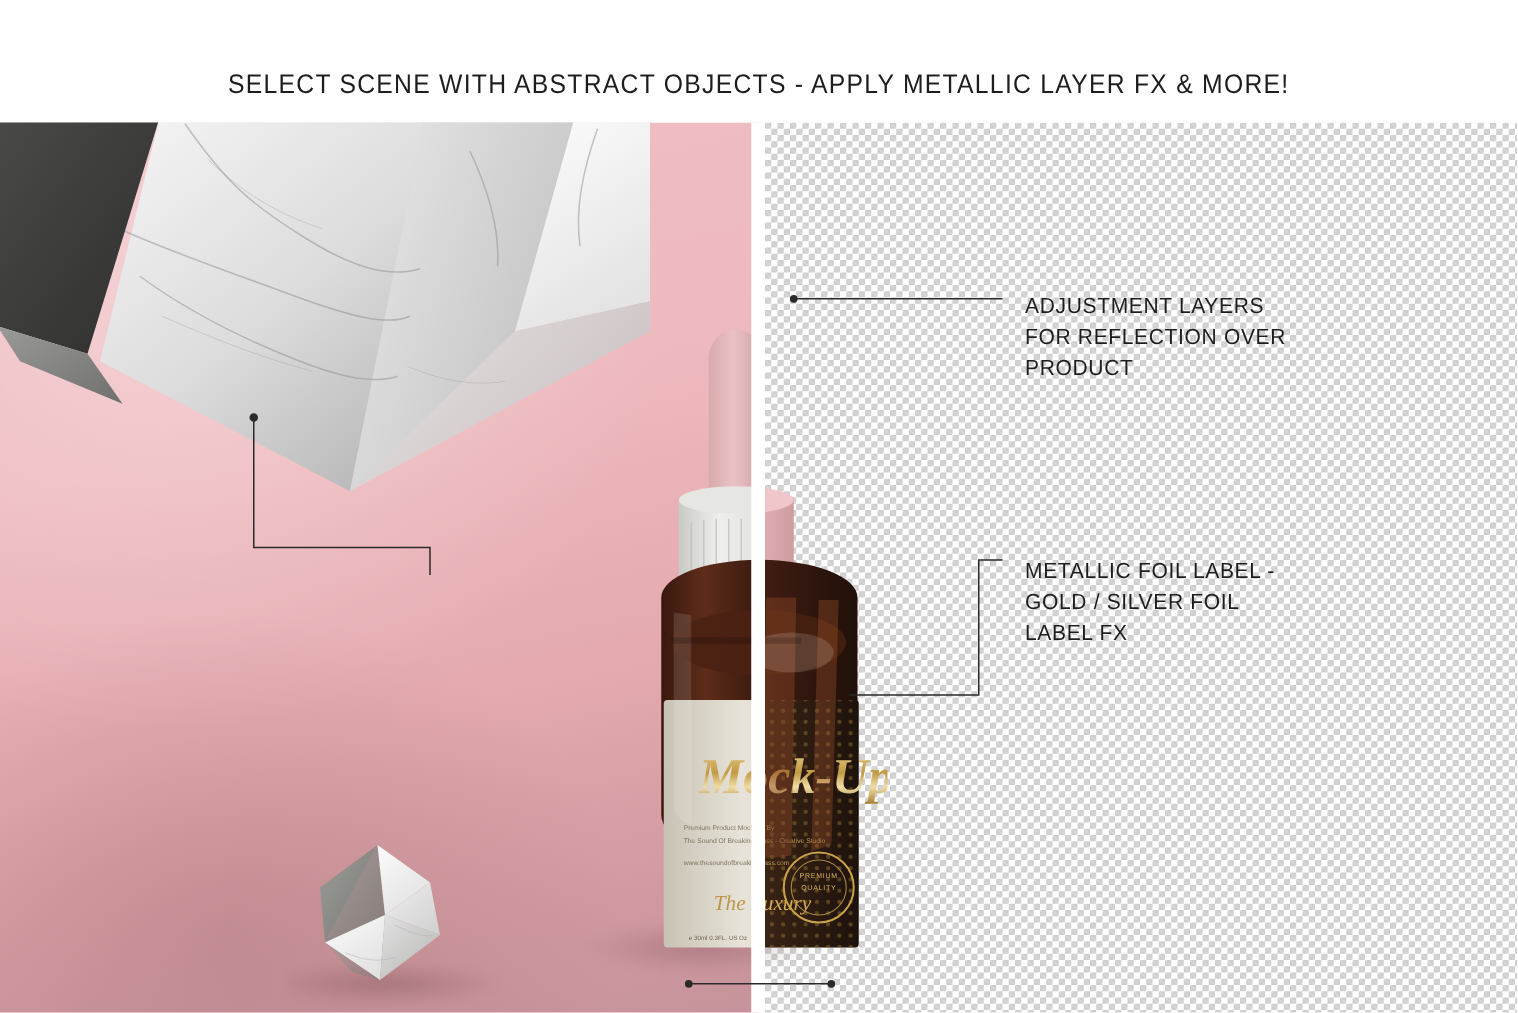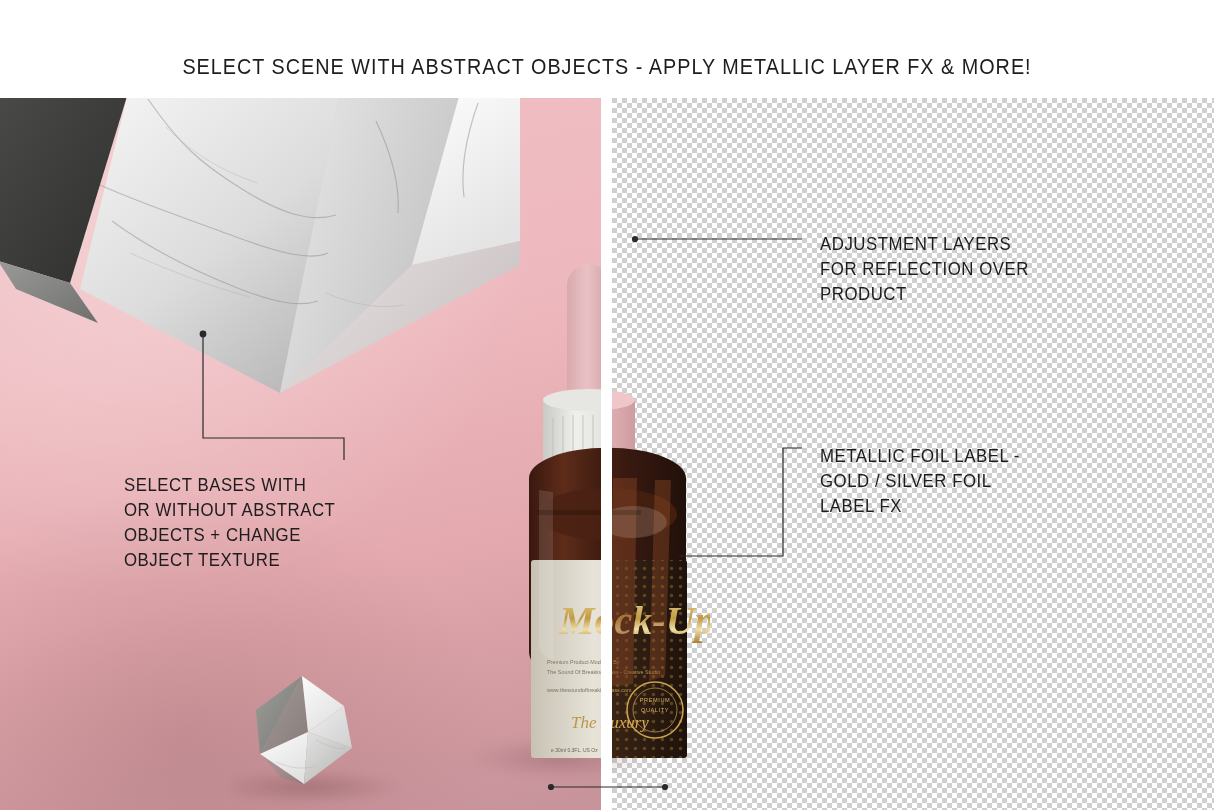--- a/index.html
+++ b/index.html
@@ -367,20 +367,14 @@
     <p>LABEL FX</p>
   </div>
 
   <div class="anno anno-a">
     <p>ADJUSTMENT LAYERS</p>
     <p>FOR REFLECTION OVER</p>
     <p>PRODUCT</p>
   </div>
 
 
-  <div class="anno anno-d">
-    <p>SELECT BASES WITH</p>
-    <p>OR WITHOUT ABSTRACT</p>
-    <p>OBJECTS + CHANGE</p>
-    <p>OBJECT TEXTURE</p>
-  </div>
 
 </div>
 
 </body></html>

